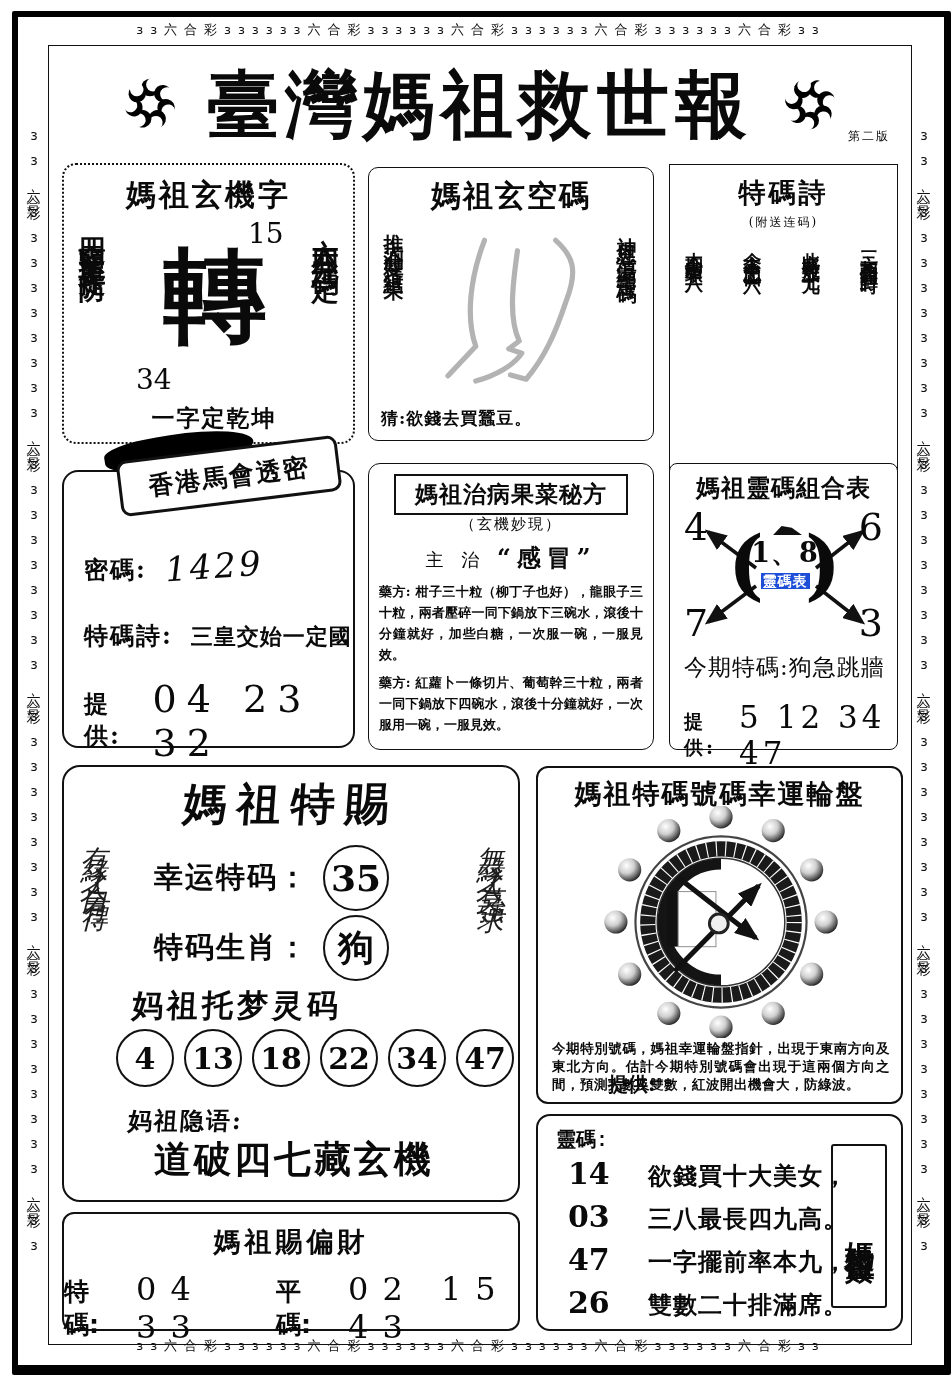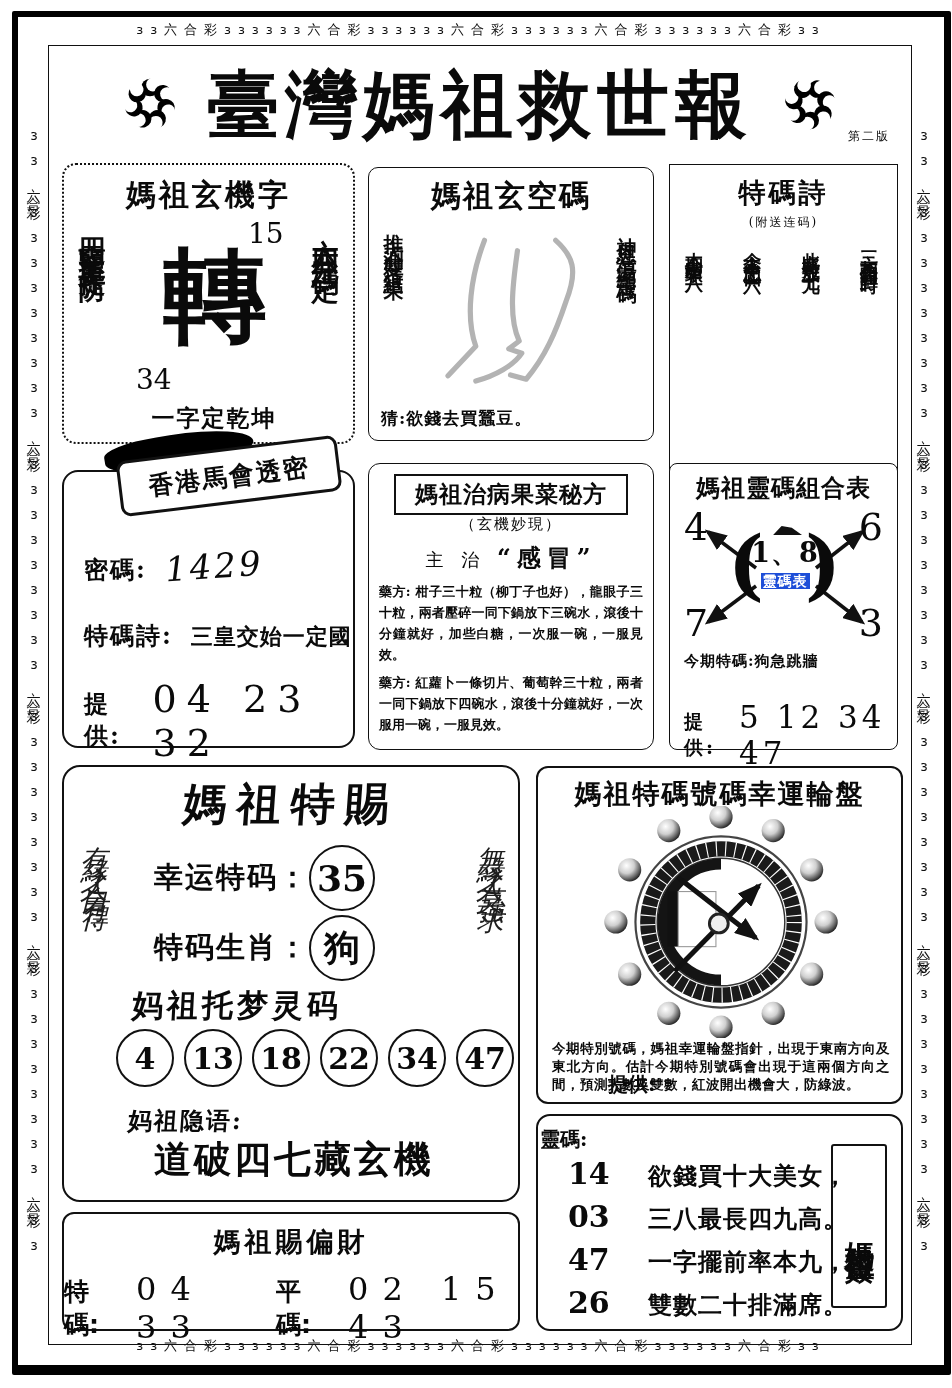--- a/index.html
+++ b/index.html
@@ -80,32 +80,32 @@
   #boxF{left:669px;top:463px;width:229px;height:287px;border-radius:8px;border-width:1.5px;}
   #boxF .hd{text-align:center;font-size:24px;font-weight:900;margin-top:8px;letter-spacing:1px;
             font-family:"DejaVu Sans","Liberation Sans",sans-serif;}
   #boxF .diagram{position:absolute;left:0;top:38px;width:229px;height:142px;}
   #boxF .corner{position:absolute;font-size:38px;line-height:1;}
   #boxF .paren{position:absolute;top:8px;font-size:76px;font-weight:900;line-height:110px;}
   #boxF .cstack{position:absolute;left:79px;top:24px;width:72px;text-align:center;}
   #boxF .chat{width:34px;height:9px;background:#111;margin:0 auto;clip-path:polygon(15% 100%,40% 0,70% 20%,100% 100%);}
   #boxF .cnum{font-size:27px;font-weight:700;letter-spacing:1px;}
   #boxF .clab{font-size:14px;font-weight:900;letter-spacing:1px;background:#1d4ed8;color:#fff;padding:0 2px;}
-  #boxF .special{position:absolute;left:14px;top:188px;font-size:15px;font-weight:700;letter-spacing:1px;}
+  #boxF .special{position:absolute;left:14px;top:188px;font-size:23px;font-weight:400;letter-spacing:1px;}
   #boxF .prov{position:absolute;left:14px;top:235px;display:flex;align-items:baseline;gap:14px;}
   #boxF .prov .lbl{font-size:19px;font-weight:800;letter-spacing:3px;}
   #boxF .prov .nums{font-size:31px;letter-spacing:4px;}
   
   #boxG{left:62px;top:765px;width:458px;height:437px;border-radius:18px;border-width:2.5px;}
   #boxG .hd{text-align:center;font-size:44px;font-weight:900;margin-top:8px;letter-spacing:10px;
             transform:skewX(-4deg);}
   #boxG .side{position:absolute;font-size:27px;font-style:italic;letter-spacing:10px;opacity:.92;}
   #boxG .side.l{left:12px;top:58px;}
   #boxG .side.r{right:10px;top:58px;}
-  #boxG .crow{position:absolute;left:90px;width:280px;display:flex;align-items:center;gap:0;}
+  #boxG .crow{position:absolute;left:90px;width:280px;display:flex;align-items:center;gap:14px;}
   #boxG .crow .lbl{font-size:29px;font-weight:800;letter-spacing:2px;
                    font-family:"DejaVu Sans","Liberation Sans",sans-serif;}
   .circle{display:inline-flex;align-items:center;justify-content:center;border:2.5px solid #111;
           border-radius:50%;background:#fff;}
   #boxG .big-circle{width:62px;height:62px;font-size:36px;font-weight:700;}
   #boxG .dream-hd{position:absolute;left:68px;top:218px;font-size:31px;font-weight:900;letter-spacing:4px;
                   transform:skewX(-3deg);}
   #boxG .dream-row{position:absolute;left:52px;top:262px;display:flex;gap:10px;}
   #boxG .dream-row .circle{width:54px;height:54px;font-size:30px;font-weight:700;}
   #boxG .riddle-lbl{position:absolute;left:64px;top:338px;font-size:24px;font-weight:900;letter-spacing:2px;
@@ -123,21 +123,21 @@
   #boxI{left:536px;top:766px;width:367px;height:338px;border-radius:12px;border-width:2px;}
   #boxI .hd{text-align:center;font-size:27px;font-weight:700;margin-top:8px;letter-spacing:2px;}
   #boxI .wheel{position:absolute;left:63px;top:38px;}
   #boxI .body{position:absolute;left:14px;top:272px;width:338px;font-size:13.5px;line-height:1.32;
               font-weight:600;text-align:justify;letter-spacing:.5px;}
   #boxI .prov{position:absolute;left:70px;bottom:4px;display:flex;align-items:baseline;gap:12px;}
   #boxI .prov .lbl{font-size:20px;font-weight:800;}
   #boxI .prov .nums{font-size:32px;letter-spacing:2px;}
   
   #boxJ{left:536px;top:1114px;width:367px;height:217px;border-radius:14px;border-width:2px;}
-  #boxJ .hd{position:absolute;left:2px;top:10px;font-size:20px;font-weight:800;}
+  #boxJ .hd{position:absolute;left:18px;top:10px;font-size:20px;font-weight:800;font-family:Liberation Mono, monospace;}
   #boxJ .rows{position:absolute;left:30px;top:40px;}
   #boxJ .jrow{display:flex;align-items:baseline;gap:34px;height:43px;}
   #boxJ .jn{font-size:30px;font-weight:700;width:46px;}
   #boxJ .jt{font-size:24px;font-weight:600;letter-spacing:1px;}
   #boxJ .seal{position:absolute;right:14px;top:28px;width:52px;height:160px;border:2.5px solid #111;
               display:flex;align-items:center;justify-content:center;
               font-size:30px;font-weight:900;writing-mode:vertical-rl;text-orientation:upright;
               letter-spacing:4px;border-radius:3px;}
 </style>
 </head>

